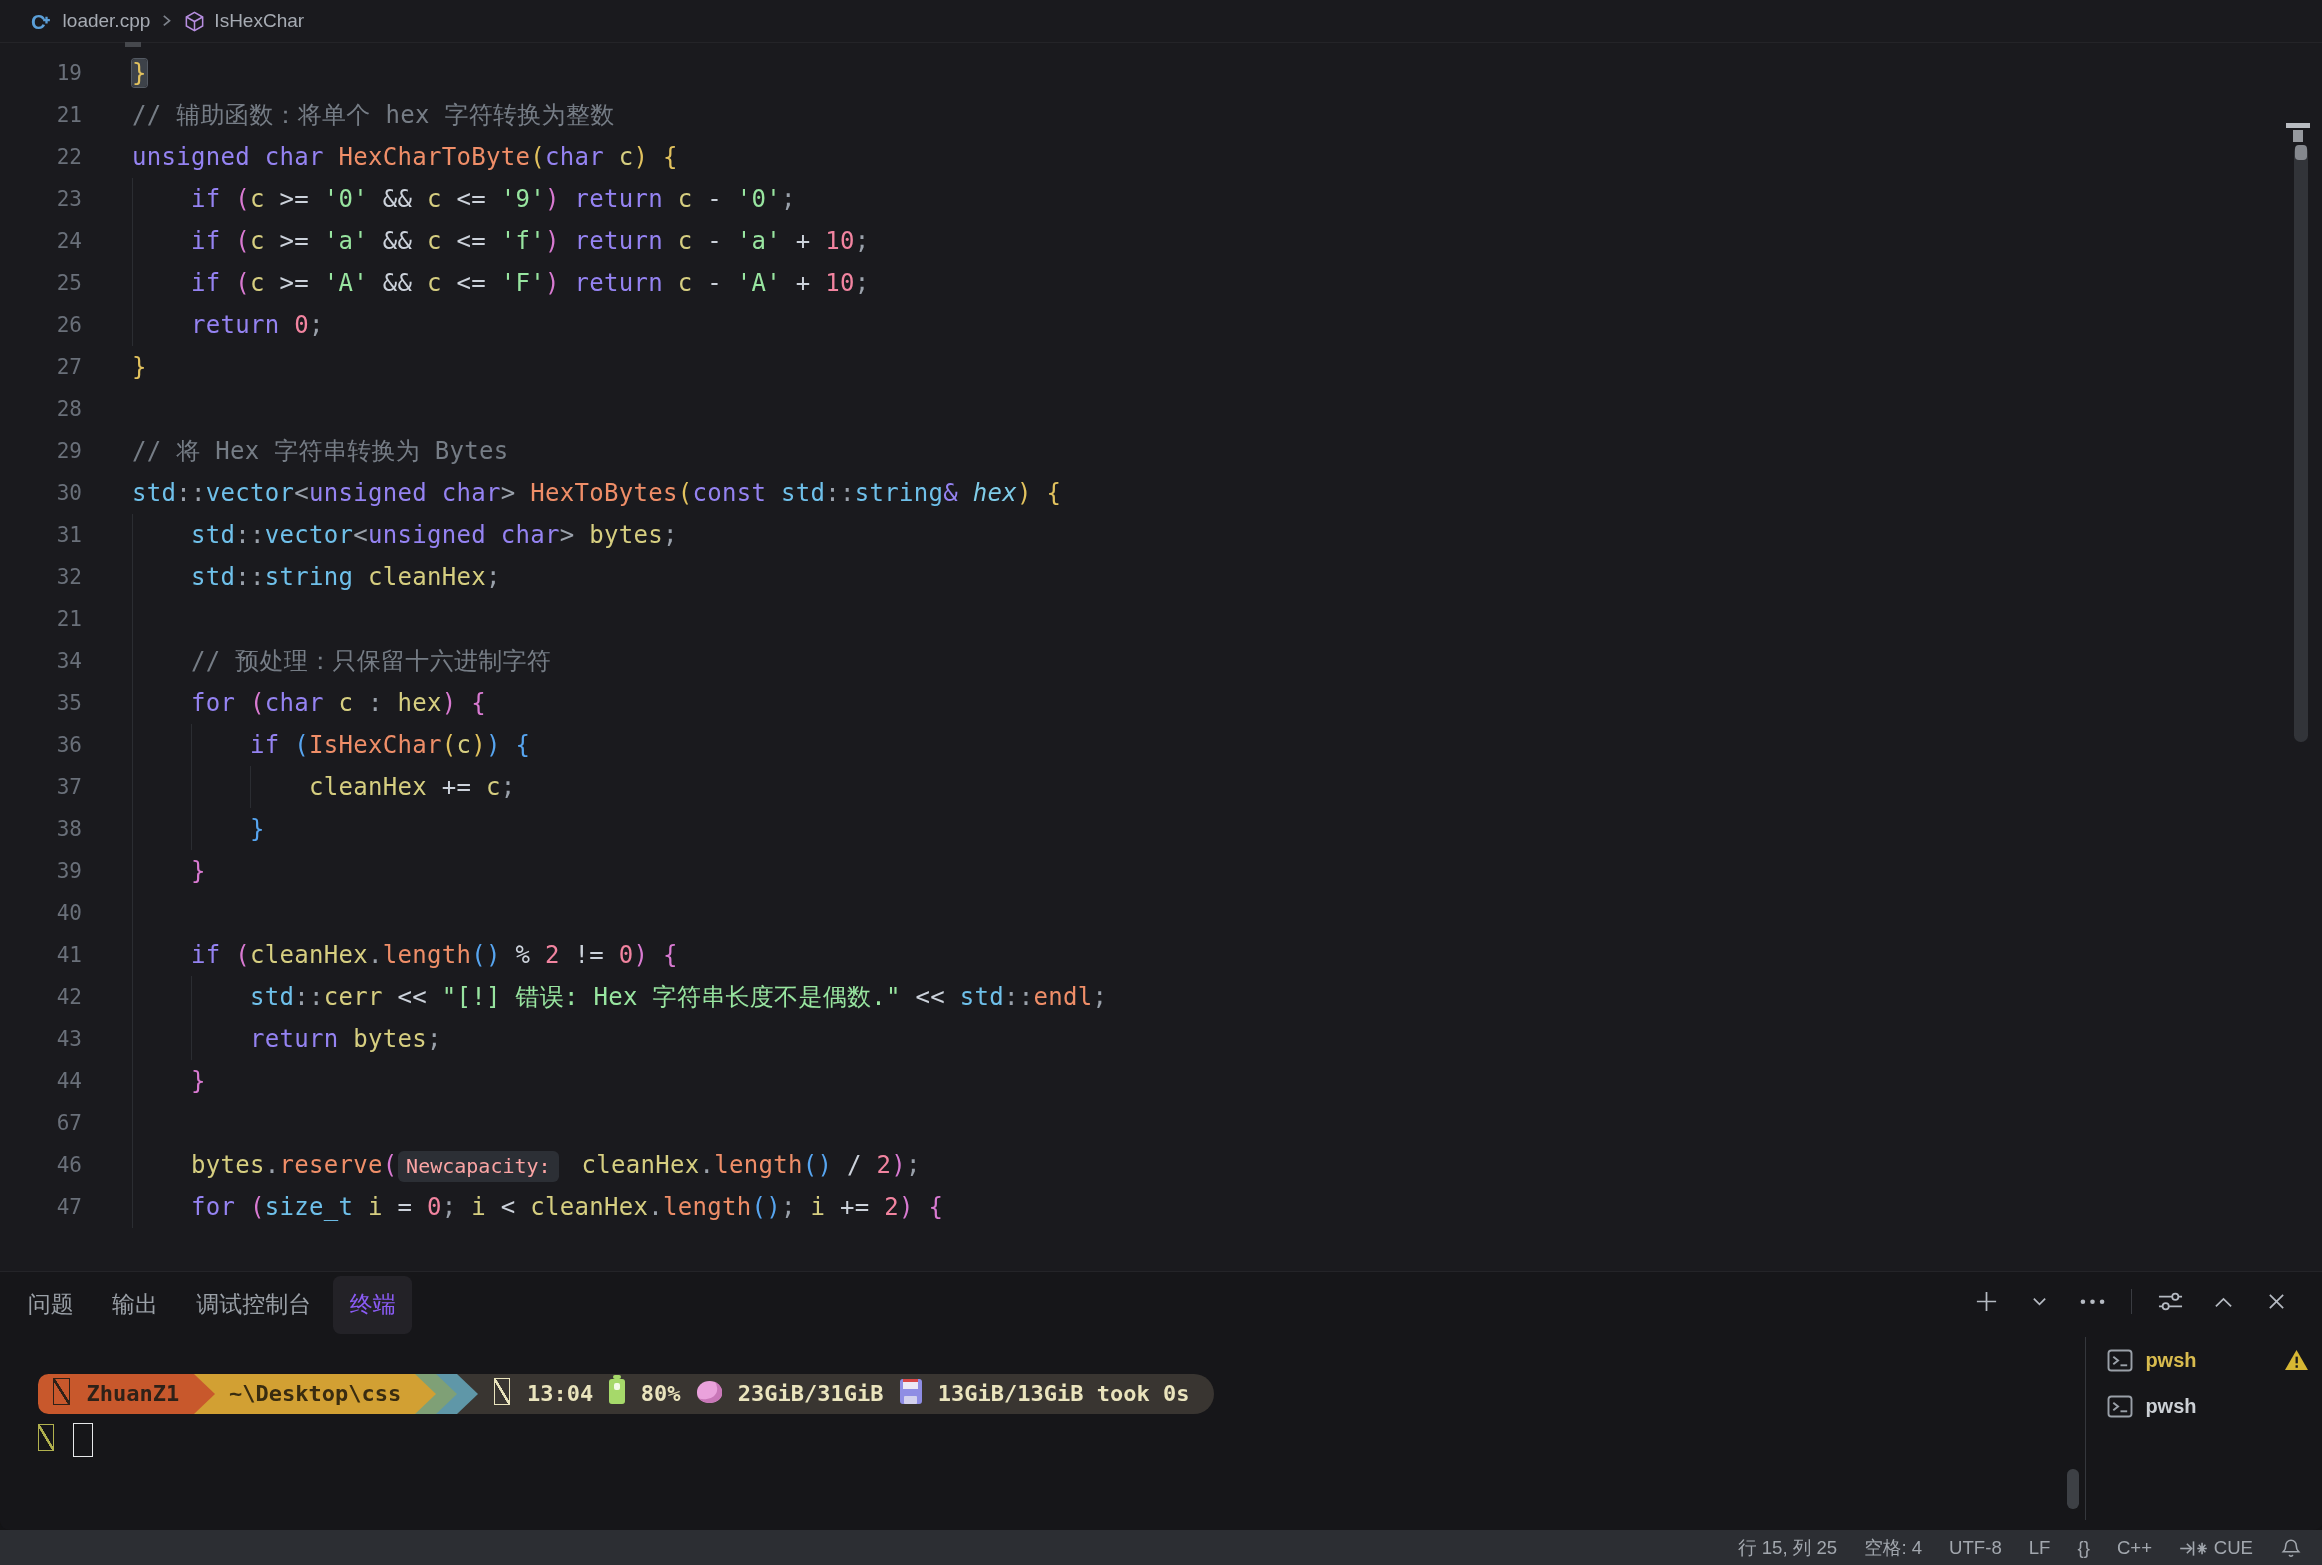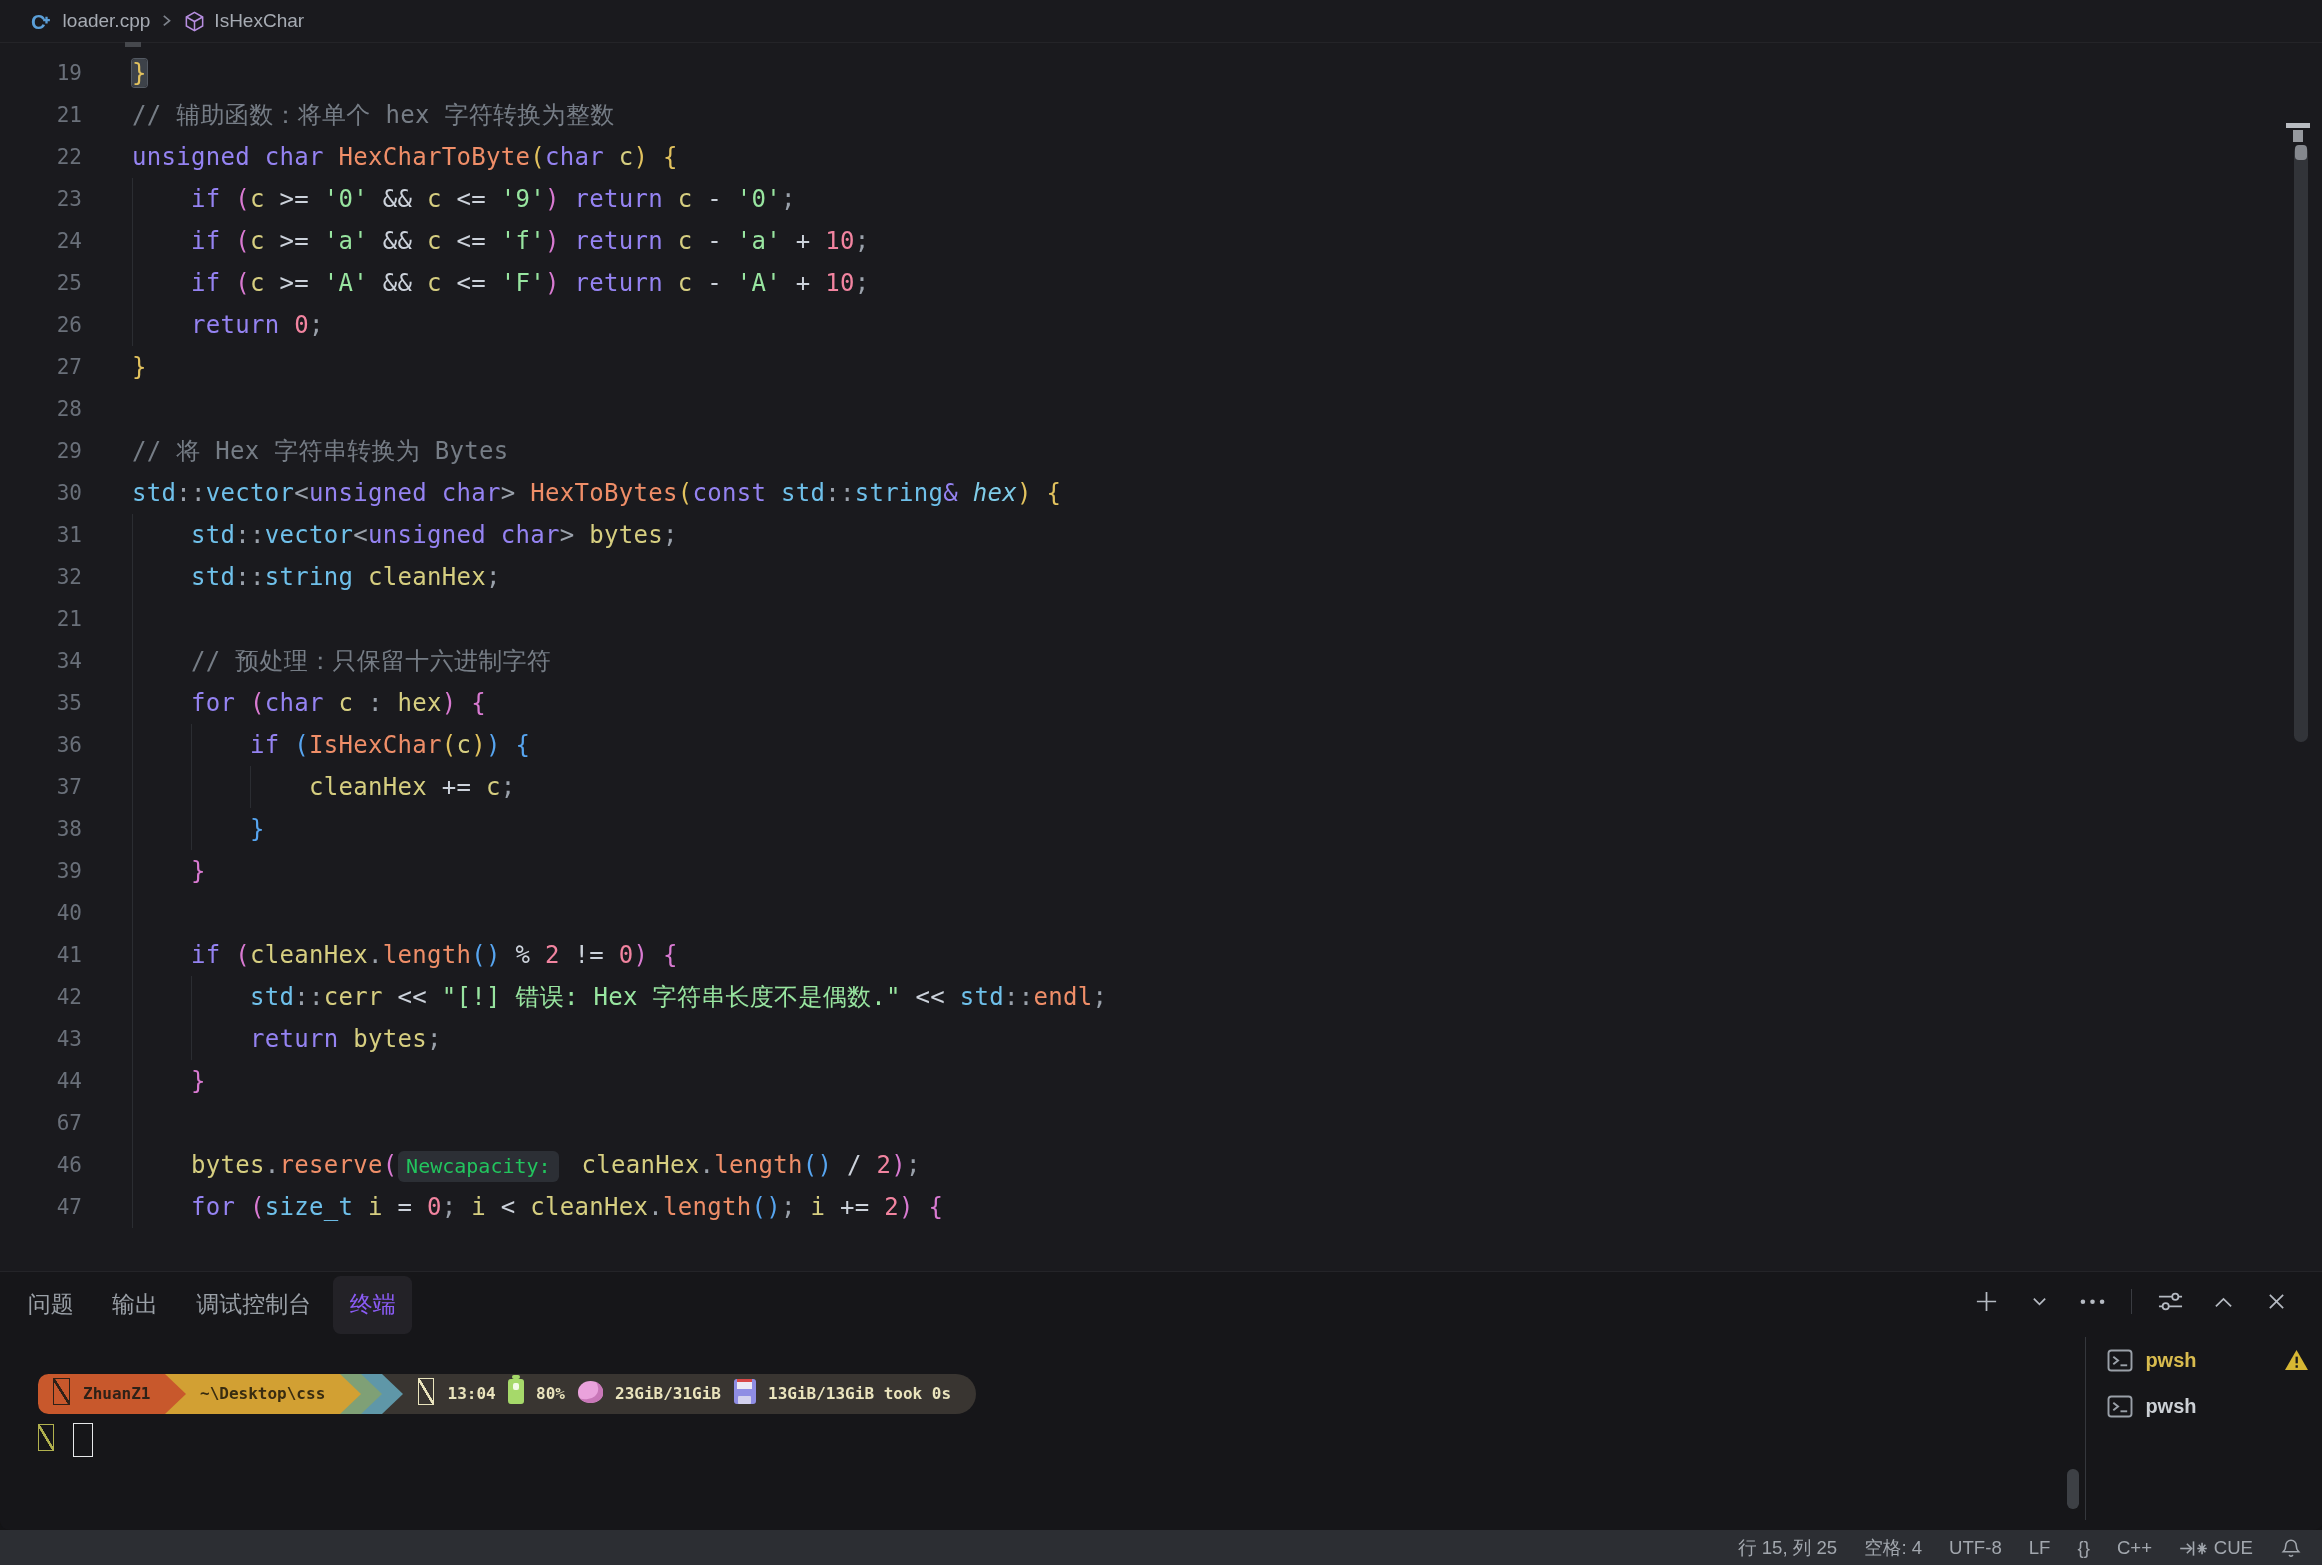--- a/index.html
+++ b/index.html
@@ -19,21 +19,21 @@
   .code-row{position:relative;height:42px;line-height:42px;white-space:pre;}
   .ln{position:absolute;left:0;top:0;width:82px;text-align:right;color:#6a707a;font-size:21px;letter-spacing:0;}
   .lc{position:absolute;left:132px;top:0;color:var(--def);}
   .guide{position:absolute;top:0;width:1px;height:100%;background:#2b2d32;}
   .c-kw{color:var(--kw);}  .c-fn{color:var(--fn);}  .c-type{color:var(--type);}
   .c-var{color:var(--var);} .c-str{color:var(--str);} .c-num{color:var(--num);}
   .c-op{color:var(--op);}   .c-pun{color:var(--pun);} .c-cmt{color:var(--cmt);}
   .c-b1{color:var(--b1);}   .c-b2{color:var(--b2);}   .c-b3{color:var(--b3);}
   .c-def{color:var(--def);} .c-pa{color:var(--pa);font-style:italic;}
   .c-b1m{color:var(--b1);background:#3d4249;box-shadow:0 0 0 1px #545a63;border-radius:2.9px;}
-  .inlay{display:inline-block;background:#2c2f35;color:#22c55e;border-radius:5.7px;padding:0 8.6px;
+  .inlay{display:inline-block;background:#2c2f35;color:#fca5a5;border-radius:5.7px;padding:0 8.6px;
     font-size:20px;line-height:31px;vertical-align:middle;margin-right:7.6px;letter-spacing:0;}
 
   
   .ruler-mark{position:absolute;right:13.4px;top:123px;width:24px;height:4.8px;background:#b9bcc2;z-index:5;}
   .ruler-box{position:absolute;right:20px;top:130px;width:10.5px;height:11.5px;background:#96999e;z-index:5;}
   .scroll-thumb{position:absolute;right:15.3px;top:145px;width:13.4px;height:597px;background:#323439;border-radius:6.7px;z-index:4;}
   .scroll-thumb-cap{position:absolute;right:16.3px;top:145px;width:11.5px;height:15.3px;background:#85888e;border-radius:3.8px;z-index:5;}
 
   
   .panel{position:absolute;top:1271px;left:0;right:0;height:258px;background:#161619;
@@ -41,21 +41,21 @@
   .panel-tabs{position:absolute;top:3.8px;left:11.5px;display:flex;align-items:center;gap:5.7px;
     font-size:23px;color:#9aa0a7;}
   .ptab{padding:13.4px 16.3px;border-radius:7.6px;}
   .ptab.active{background:#232227;color:#8b5cf6;}
   .panel-actions{position:absolute;right:32.5px;top:15.3px;display:flex;align-items:center;gap:24px;}
   .pa-sep{width:1px;height:25px;background:#3a3c41;}
   .pa-ic{display:flex;align-items:center;justify-content:center;width:29px;height:29px;}
 
   
   .term{position:absolute;left:0;top:67px;right:238px;bottom:3.8px;font-family:"DejaVu Sans Mono",monospace;
-    font-size:16px;color:#d8d8d2;overflow:hidden;}
+    font-size:22px;color:#d8d8d2;overflow:hidden;}
   .prompt{position:absolute;left:38px;top:35px;height:40px;display:flex;align-items:stretch;font-weight:700;}
   .seg{display:flex;align-items:center;line-height:40px;white-space:pre;}
   .seg.pill{border-radius:10.5px 0 0 10.5px;padding:0 14.3px 0 13.4px;}
   .seg.seg2{padding:0 14.3px;text-align:right;}
   .seg.cap{border-radius:0 20px 20px 0;padding:0 25px 0 13.4px;}
   .arrw{width:21px;overflow:hidden;position:relative;}
   .arrw .tri{position:absolute;left:0;top:0;width:0;height:0;display:block;
     border-top:20px solid transparent;border-bottom:20px solid transparent;border-left:21px solid;}
   .ndf{display:inline-block;width:14.3px;height:25px;border:1.9px solid currentColor;position:relative;
     vertical-align:middle;margin:0 3.8px 4.8px 1.9px;}

